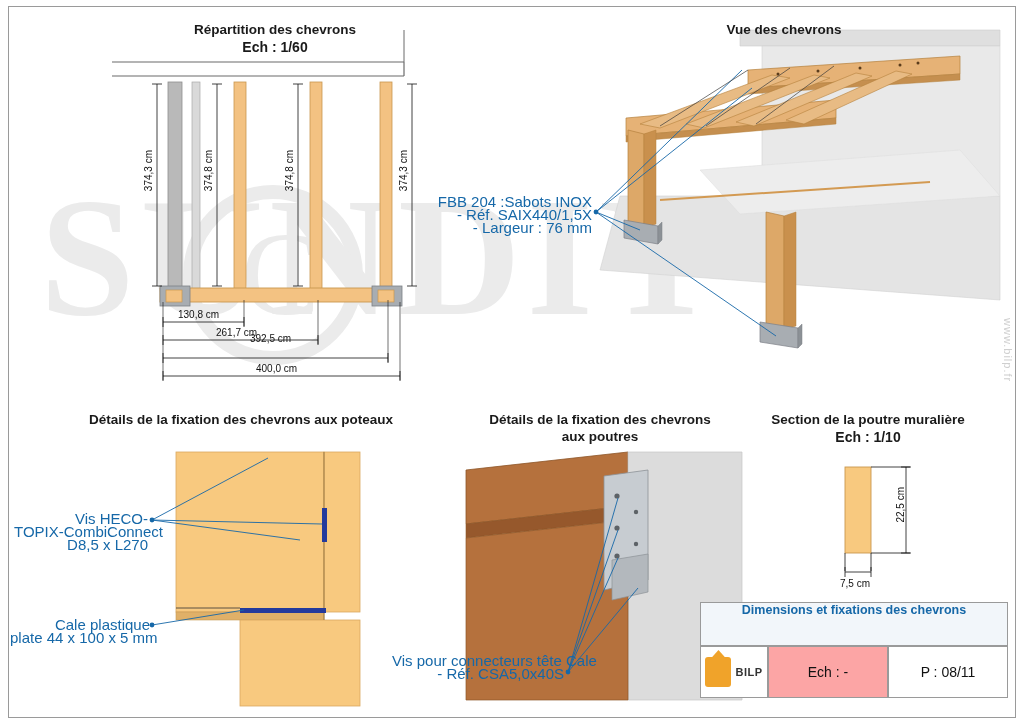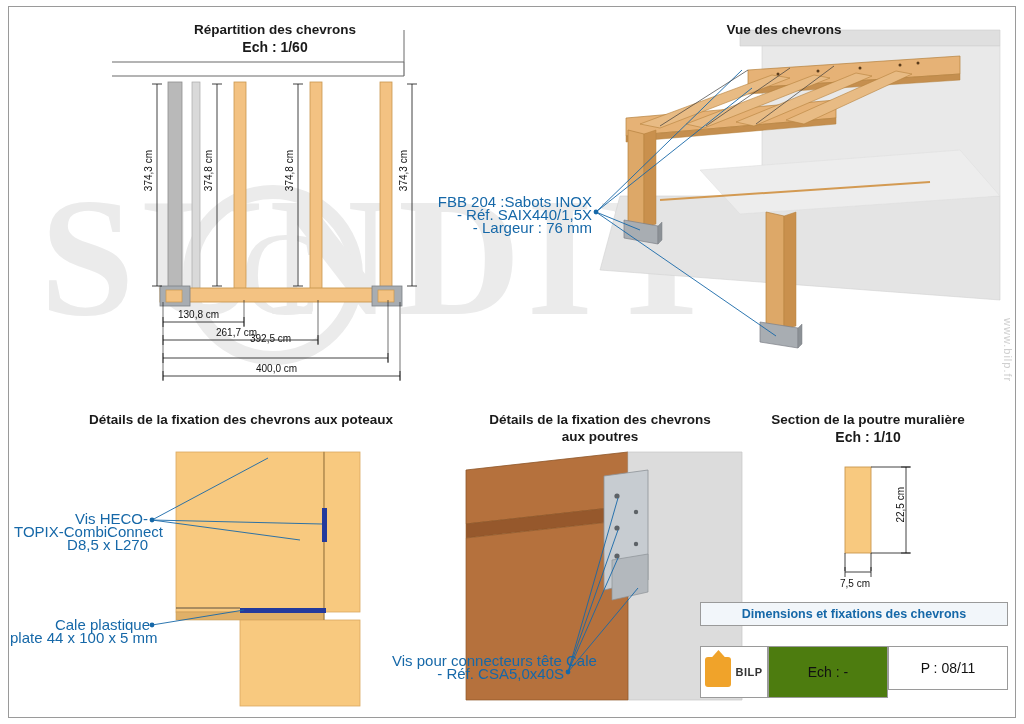--- a/index.html
+++ b/index.html
@@ -92,45 +92,45 @@
     z-index:8;
     white-space:nowrap;
   }
   .callout.r { text-align:right; }
 
   svg { position:absolute; left:0; top:0; overflow:visible; }
 
   
   .tb-title {
     position:absolute;
-    left:700px; top:602px; width:308px; height:24px;
+    left:700px; top:602px; width:308px; height:44px;
     border:1px solid #9a9a9a;
     background:#f2f6fa;
-    display:flex; align-items:center; justify-content:center;
+    display:flex; justify-content:center;
     color:#1668a8; font-weight:bold; font-size:12.5px;
     z-index:7;
   }
   .tb-logo {
     position:absolute;
     left:700px; top:646px; width:68px; height:52px;
     border:1px solid #9a9a9a;
     display:flex; align-items:center; justify-content:center;
     z-index:7; background:#fff;
   }
   .tb-ech {
     position:absolute;
     left:768px; top:646px; width:120px; height:52px;
     border:1px solid #9a9a9a;
     display:flex; align-items:center; justify-content:center;
     font-size:14px; color:#111;
-    z-index:7; background:#4d7c0f;
+    z-index:7; background:#fca5a5;
   }
   .tb-page {
     position:absolute;
-    left:888px; top:646px; width:120px; height:44px;
+    left:888px; top:646px; width:120px; height:52px;
     border:1px solid #9a9a9a;
     display:flex; align-items:center; justify-content:center;
     font-size:14px; color:#111;
     z-index:7; background:#fff;
   }
   .logo-badge {
     width:26px;height:30px;background:#f0a32a;border-radius:3px;
     display:flex;align-items:center;justify-content:center;
     color:#fff;font-weight:bold;font-size:9px;
     position:relative;

